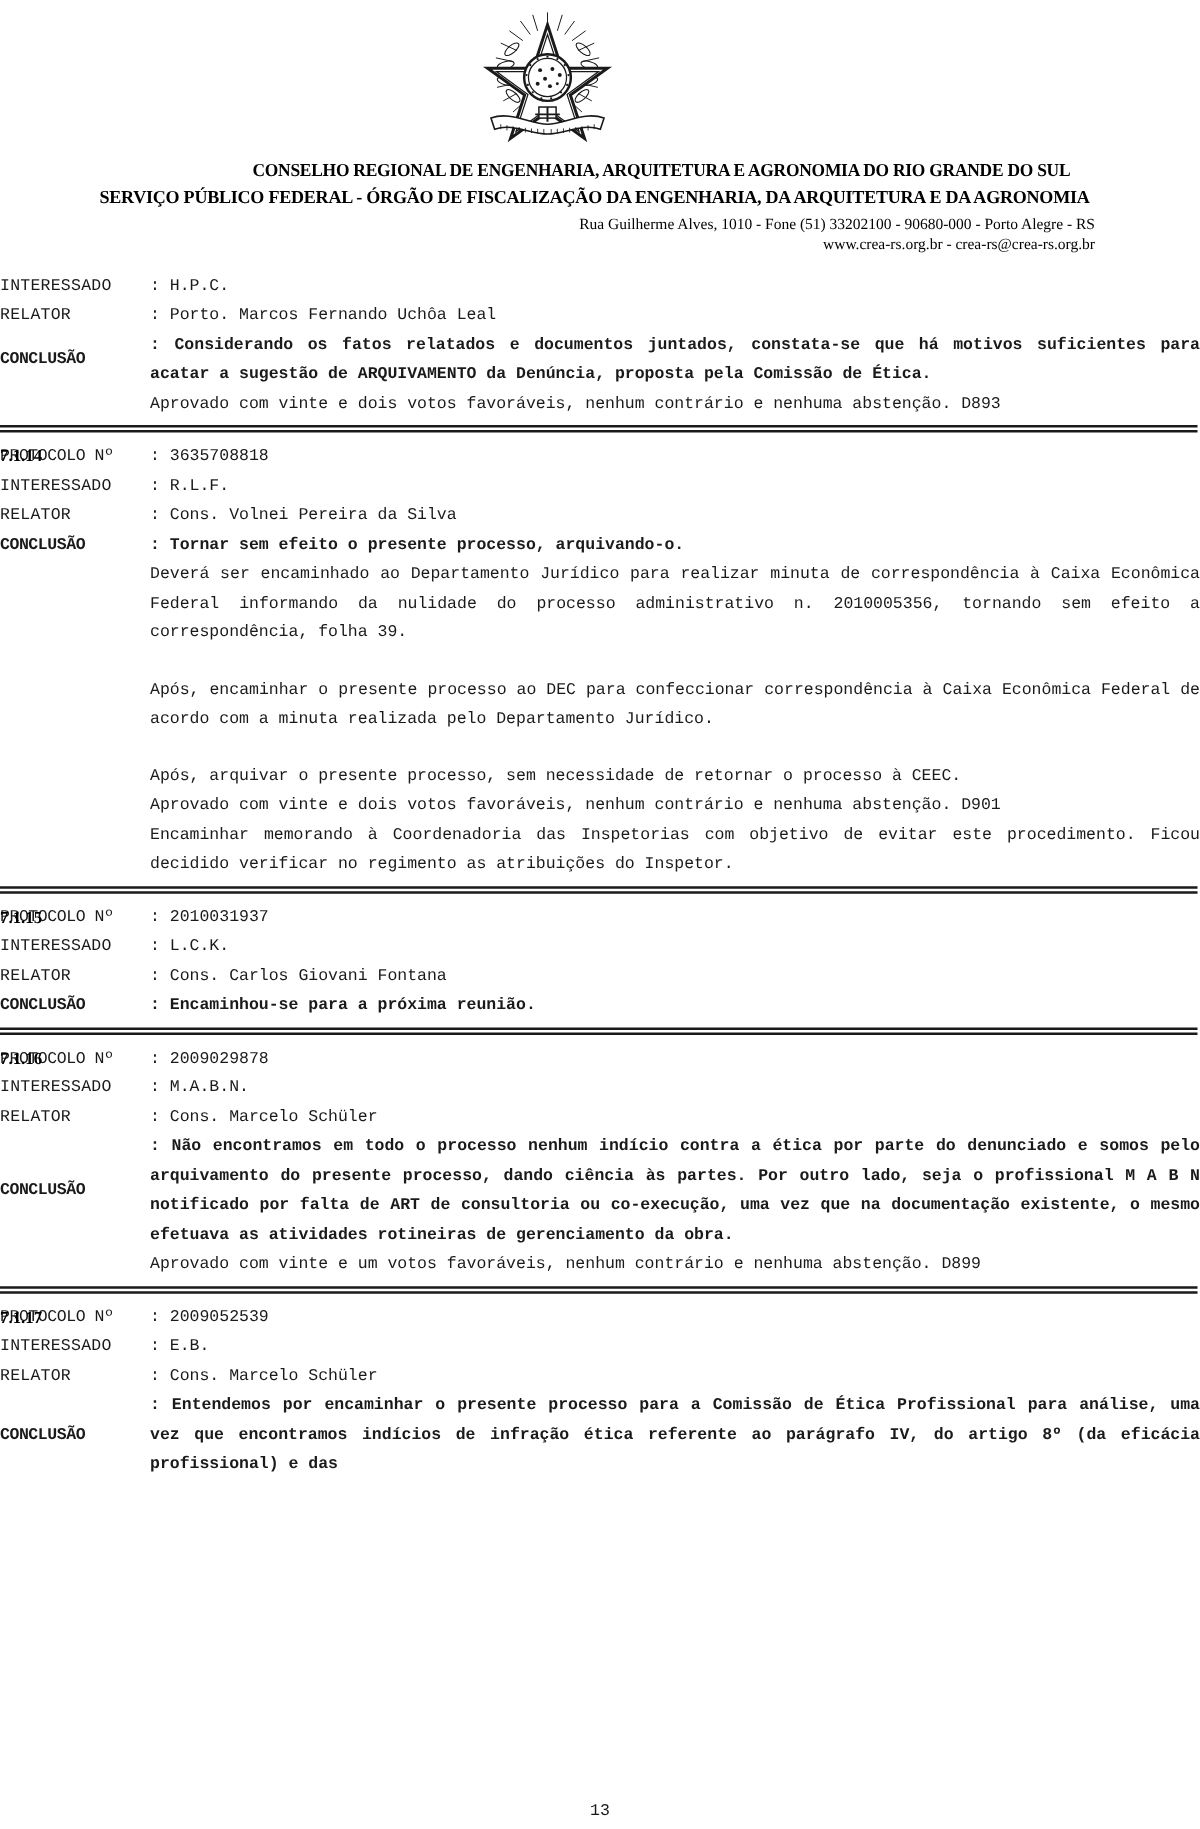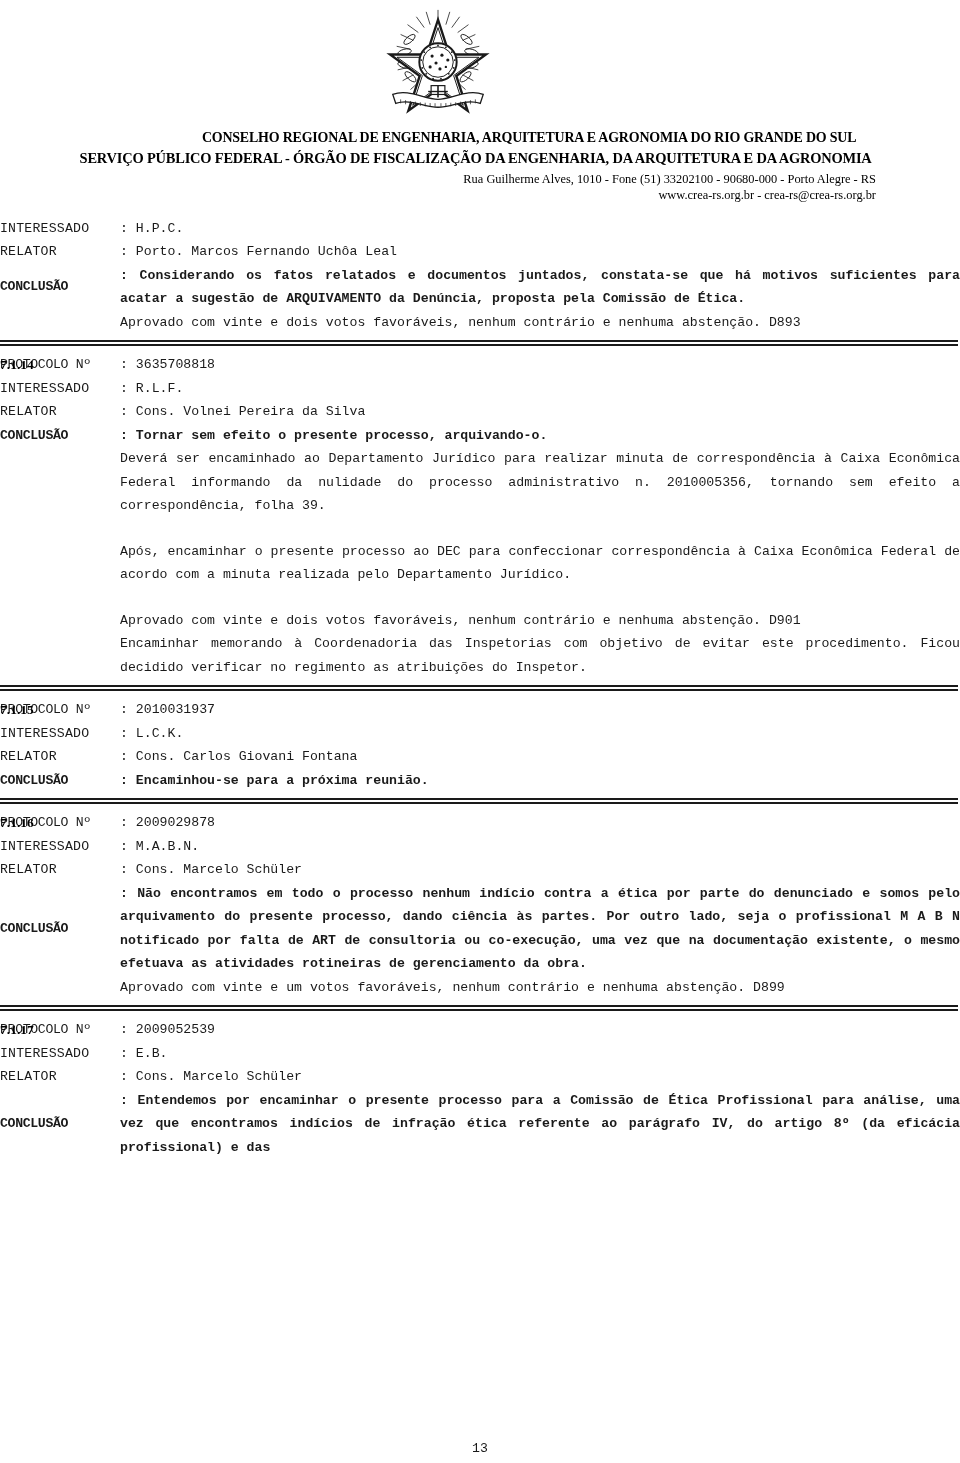--- a/index.html
+++ b/index.html
@@ -316,20 +316,21 @@
         <div class="concl-body">
           <p class="para nojust">: Tornar sem efeito o presente processo, arquivando-o.</p>
         </div>
       </div>
 
       <div style="margin-left:120px;">
         <p class="para">Deverá  ser  encaminhado  ao  Departamento  Jurídico  para  realizar minuta de correspondência  à  Caixa Econômica Federal informando da nulidade do processo administrativo n. 2010005356, tornando sem efeito a correspondência, folha 39.</p>
         <div class="spacer-md"></div>
         <p class="para">Após,  encaminhar o presente processo ao DEC para confeccionar correspondência à  Caixa Econômica Federal  de acordo com a minuta realizada pelo Departamento Jurídico.</p>
         <div class="spacer-md"></div>
+        <p class="para">Após,  arquivar  o presente processo, sem necessidade de retornar o processo à CEEC.</p>
         <p class="para">Aprovado  com  vinte  e  dois  votos  favoráveis,  nenhum  contrário e nenhuma abstenção. D901</p>
         <p class="para">Encaminhar  memorando  à Coordenadoria das Inspetorias  com objetivo de evitar este  procedimento.  Ficou  decidido  verificar no regimento as atribuições do Inspetor.</p>
       </div>
 
     </div>
   </div>
 
   <div class="rule"></div>
 
   <div class="item">

